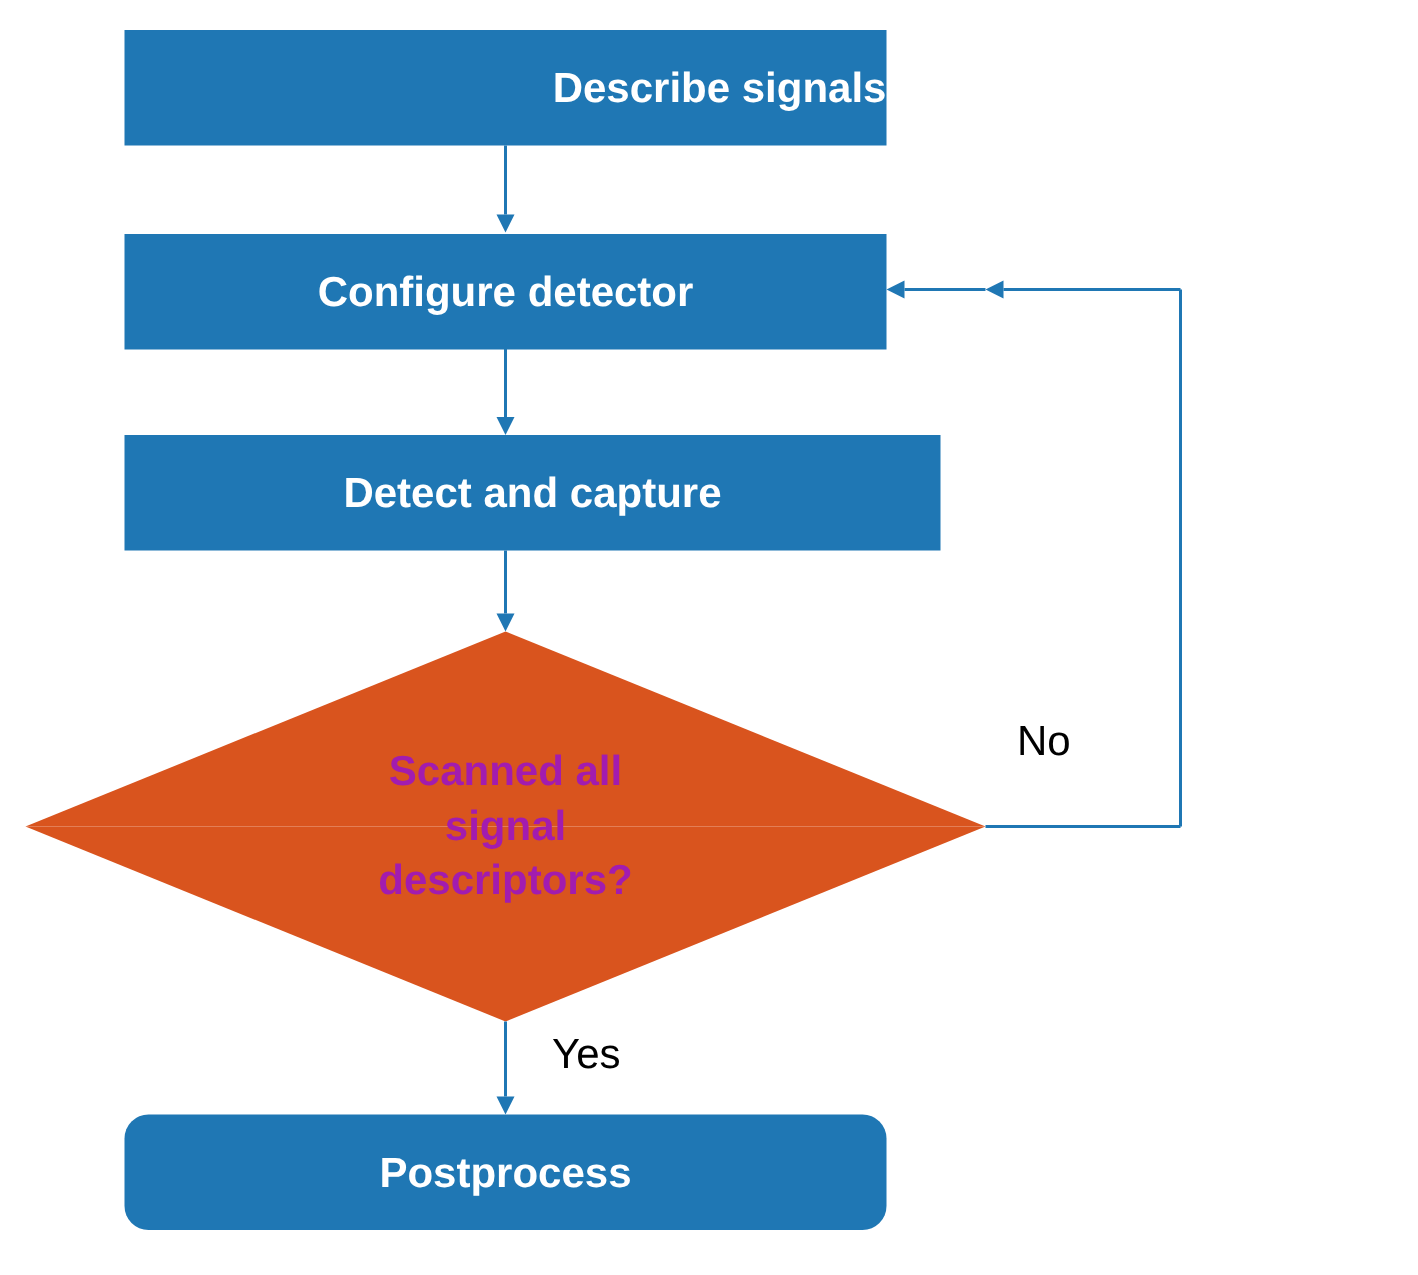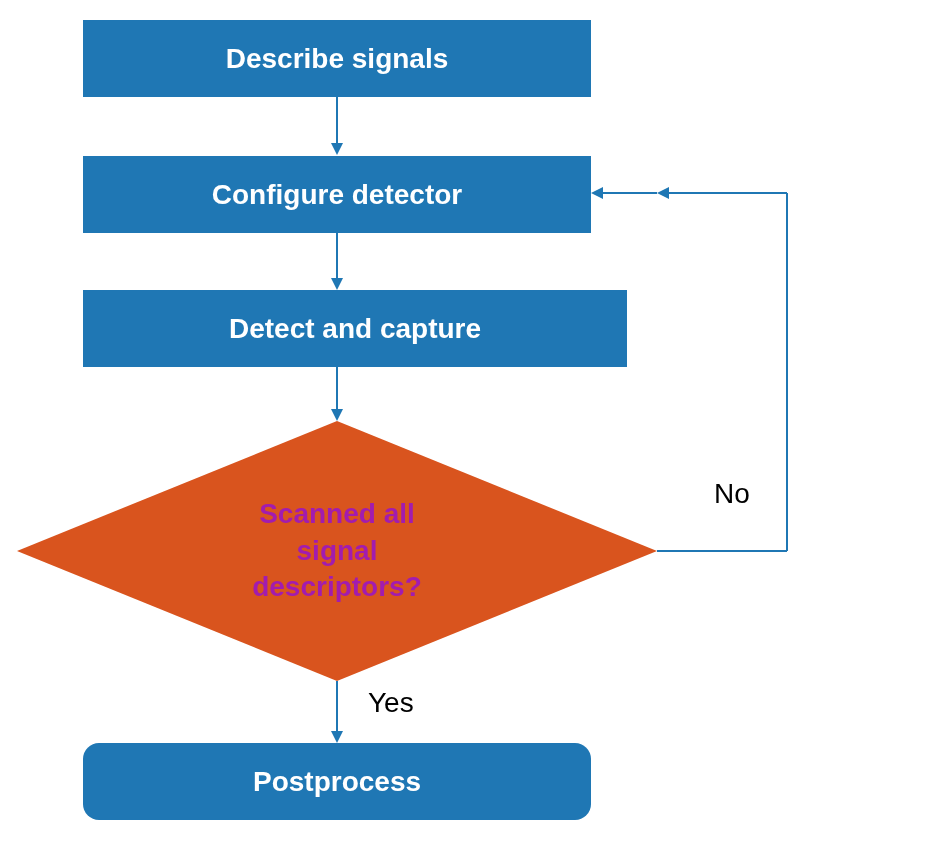--- a/index.html
+++ b/index.html
@@ -65,21 +65,21 @@
       color: #000;
     }
     svg.connector {
       position: absolute;
       overflow: visible;
     }
   </style>
 </head>
 <body>
 
-<div class="box" style="left:83px; top:20px; width:508px; height:77px;">
+<div class="box" style="left:83px; top:20px; width:508px; height:77px;justify-content:flex-end;">
   <span>Describe signals</span>
 </div>
 
 <svg class="connector" style="left:331px; top:97px; width:12px; height:58px;">
   <line x1="6" y1="0" x2="6" y2="46" stroke="#1f77b4" stroke-width="2"></line>
   <polygon points="6,58 0,46 12,46" fill="#1f77b4"></polygon>
 </svg>
 
 <div class="box" style="left:83px; top:156px; width:508px; height:77px;">
   <span>Configure detector</span>
@@ -117,21 +117,21 @@
 
   <line x1="130" y1="7" x2="12" y2="7" stroke="#1f77b4" stroke-width="2"></line>
   <polygon points="0,7 12,1 12,13" fill="#1f77b4"></polygon>
 </svg>
 
 <svg class="connector" style="left:591px; top:186px; width:66px; height:14px;">
   <line x1="66" y1="7" x2="12" y2="7" stroke="#1f77b4" stroke-width="2"></line>
   <polygon points="0,7 12,1 12,13" fill="#1f77b4"></polygon>
 </svg>
 
-<div class="label" style="left:678px; top:478px;margin-left:36px;">
+<div class="label" style="left:678px; top:478px;">
   <span>No</span>
 </div>
 
 <svg class="connector" style="left:331px; top:681px; width:12px; height:62px;">
   <line x1="6" y1="0" x2="6" y2="50" stroke="#1f77b4" stroke-width="2"></line>
   <polygon points="6,62 0,50 12,50" fill="#1f77b4"></polygon>
 </svg>
 
 <div class="label" style="left:368px; top:687px;">
   <span>Yes</span>

